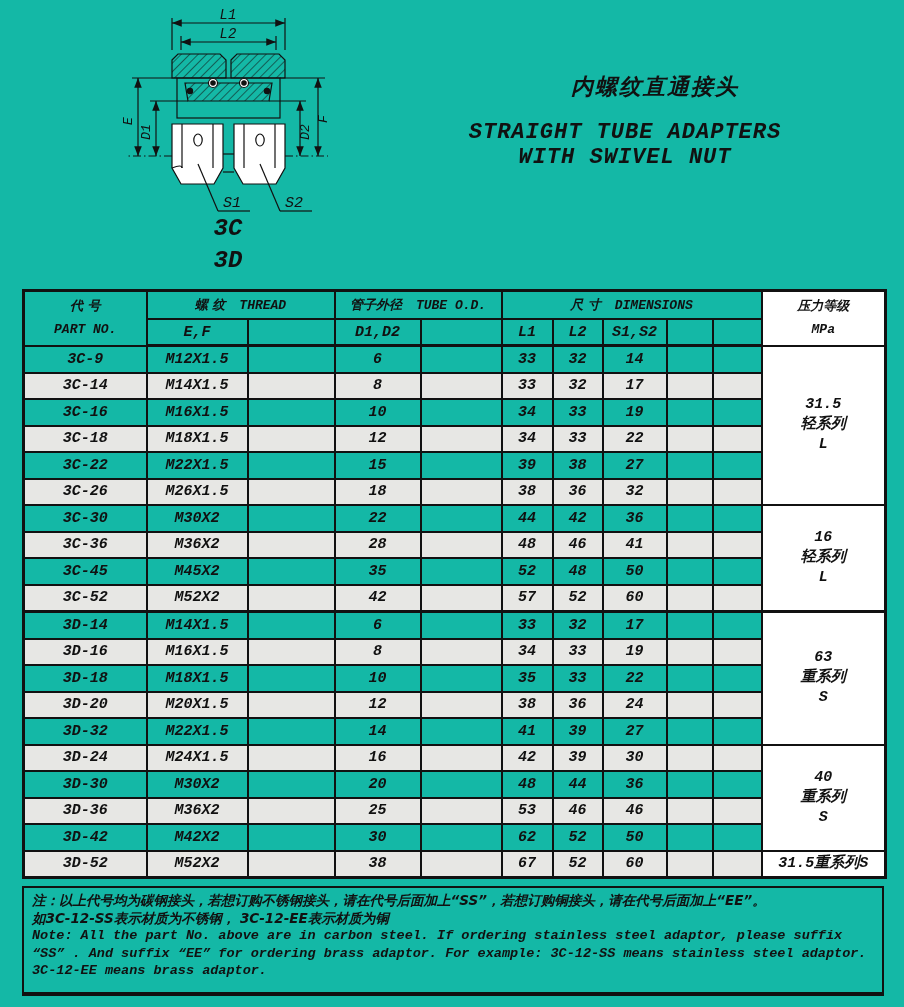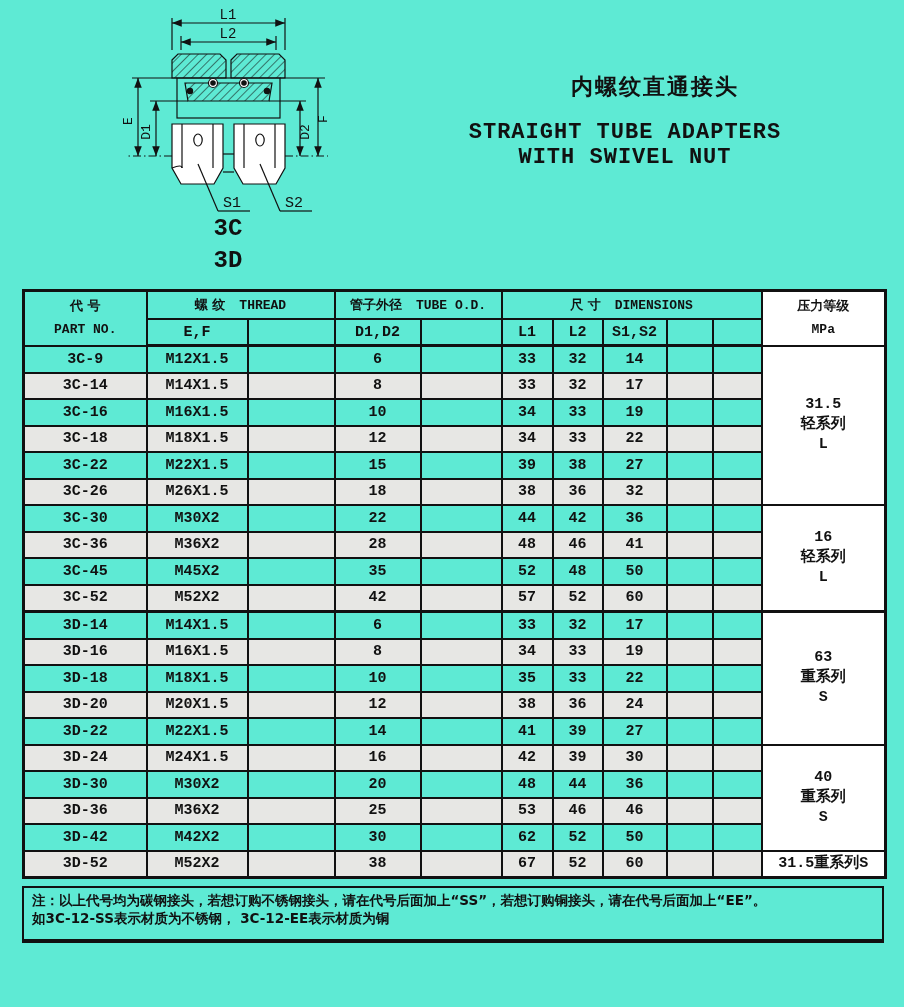--- a/index.html
+++ b/index.html
@@ -1,19 +1,20 @@
 <!DOCTYPE html>
 <html><head>
 <meta charset="utf-8">
 <style>
   html,body { margin:0; padding:0; background:#ffffff; }
   .page {
-    position:relative; width:904px; height:1007px; background:#5eead4;
+    position:relative; width:904px; height:1007px; background:#14b8a6;
     font-family:"Liberation Mono","DejaVu Sans Mono",monospace; color:#111;
     overflow:hidden;
+    font-style:italic;
   }
 
   
   .title-zh {
     position:absolute; left:455px; top:72px; width:400px;
     text-align:center; font-size:22px; font-weight:bold; letter-spacing:2px;
     font-family:"DejaVu Sans","Liberation Sans",sans-serif;
   }
   .title-en {
     position:absolute; left:440px; top:120px; width:370px;
@@ -357,21 +358,21 @@
             <td></td>
             <td>12</td>
             <td></td>
             <td>38</td>
             <td>36</td>
             <td>24</td>
             <td></td>
             <td></td>
           </tr>
           <tr>
-            <td>3D-22</td>
+            <td>3D-32</td>
             <td>M22X1.5</td>
             <td></td>
             <td>14</td>
             <td></td>
             <td>41</td>
             <td>39</td>
             <td>27</td>
             <td></td>
             <td></td>
           </tr>
@@ -436,16 +437,17 @@
             <td></td>
             <td></td>
             <td rowspan="1" class="pressure-cell zh">31.5重系列S</td>
           </tr>
         </tbody>
     </table>
 
     <div class="note-box">
       <div class="zh-line">注：以上代号均为碳钢接头，若想订购不锈钢接头，请在代号后面加上“SS”，若想订购铜接头，请在代号后面加上“EE”。</div>
       <div class="zh-line">如3C-12-SS表示材质为不锈钢， 3C-12-EE表示材质为铜</div>
+      <div>Note:  All the part No. above are in carbon steel. If ordering stainless steel adaptor, please suffix  “SS” . And suffix  “EE”  for ordering brass adaptor. For example: 3C-12-SS  means stainless steel adaptor. 3C-12-EE means brass adaptor.</div>
     </div>
   </div>
 
 </div>
 
 </body></html>

